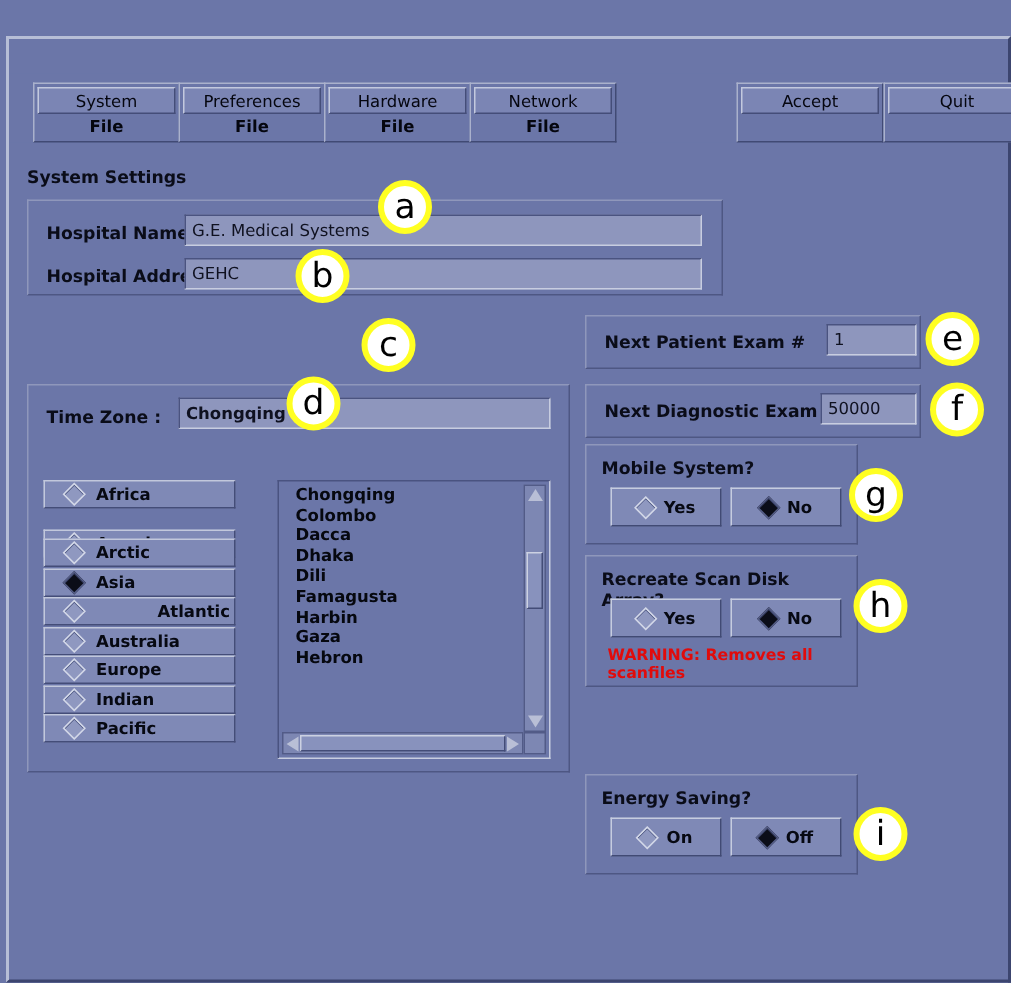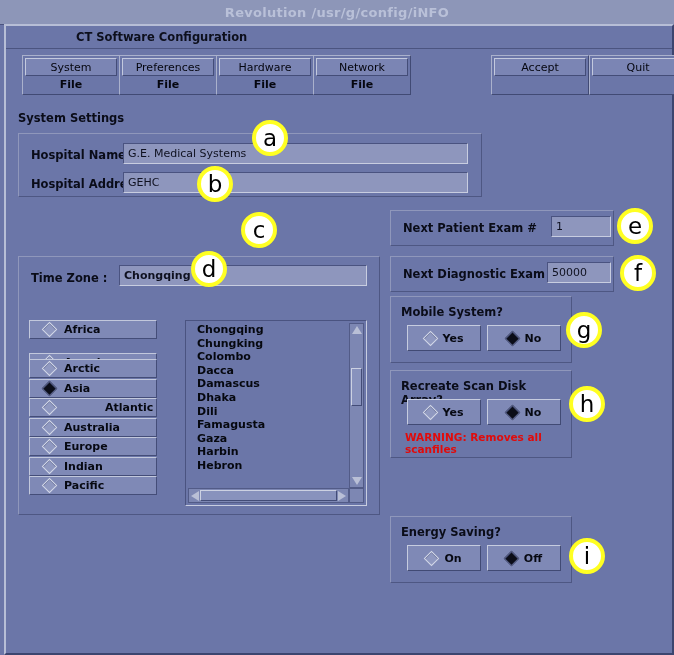--- a/index.html
+++ b/index.html
@@ -105,29 +105,23 @@
      background:#ffffff;border:4px solid #ffff22;box-sizing:border-box;
      display:flex;align-items:center;justify-content:center;
      font-size:23px;color:#000;line-height:1;z-index:40;
      font-family:"DejaVu Sans","Liberation Sans",sans-serif;}
 </style>
 </head>
 <body>
 
 <div class="app">
 
-  <div class="titlebar">
-    <span class="t">Revolution /usr/g/config/iNFO</span>
-  </div>
 
   <div class="win">
 
-    <div class="subtitle">
-      <span>CT Software Configuration</span>
-    </div>
 
     <div class="toolbar">
       <div class="tbtn" style="left:16px;width:96px;">
         <div class="cap">System</div>
         <div class="sub">File</div>
       </div>
       <div class="tbtn" style="left:113px;width:96px;">
         <div class="cap">Preferences</div>
         <div class="sub">File</div>
       </div>
@@ -198,29 +192,27 @@
           </div>
           <div class="rbtn" style="left: 10px; top: 219px; width: 126px;">
             <span class="dia"></span>
             <span>Pacific</span>
           </div>
         </div>
 
       <div class="listbox" style="left:166px;top:63px;width:180px;height:184px;">
         <div class="listinner" id="cities">
             <div class="li">Chongqing</div>
-            <div class="li">Chungking</div>
             <div class="li">Colombo</div>
             <div class="li">Dacca</div>
-            <div class="li">Damascus</div>
             <div class="li">Dhaka</div>
             <div class="li">Dili</div>
             <div class="li">Famagusta</div>
+            <div class="li">Harbin</div>
             <div class="li">Gaza</div>
-            <div class="li">Harbin</div>
             <div class="li">Hebron</div>
           </div>
 
         <div class="vscroll">
           <div class="arr up"></div>
           <div class="thumbv"></div>
           <div class="arr dn"></div>
         </div>
         <div class="hscroll">
           <div class="arr lf"></div>

